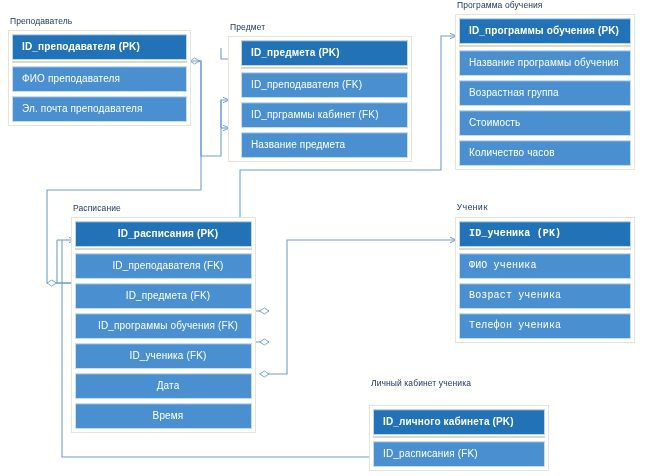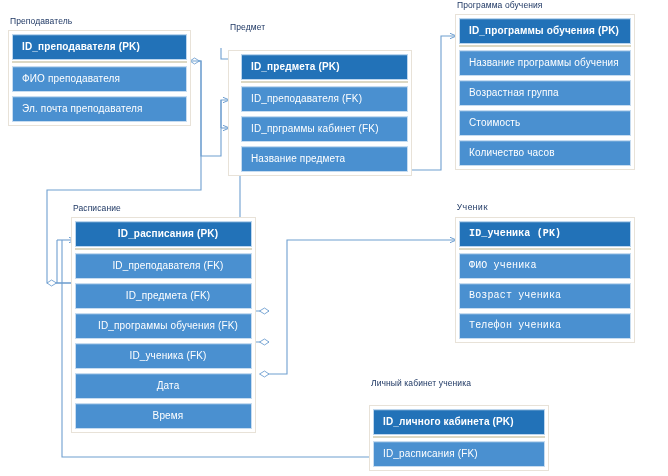--- a/index.html
+++ b/index.html
@@ -123,21 +123,21 @@
     <div class="entity-frame" style="margin-top:3px;">
       <div class="field pk">ID_преподавателя (PK)</div>
       <div class="sep"></div>
       <div class="field">ФИО преподавателя</div>
       <div class="field">Эл. почта преподавателя</div>
     </div>
   </div>
 
   <div class="entity" style="left:228px;top:22px;width:184px;">
     <div class="entity-title">Предмет</div>
-    <div class="entity-frame" style="margin-top:17px;padding-left:12px;">
+    <div class="entity-frame" style="margin-top:3px;padding-left:12px;">
       <div class="field pk">ID_предмета (PK)</div>
       <div class="sep"></div>
       <div class="field">ID_преподавателя (FK)</div>
       <div class="field">ID_прграммы кабинет (FK)</div>
       <div class="field">Название предмета</div>
     </div>
   </div>
 
   <div class="entity" style="left:455px;top:0px;width:180px;border-radius:12px;">
     <div class="entity-title">Программа обучения</div>

